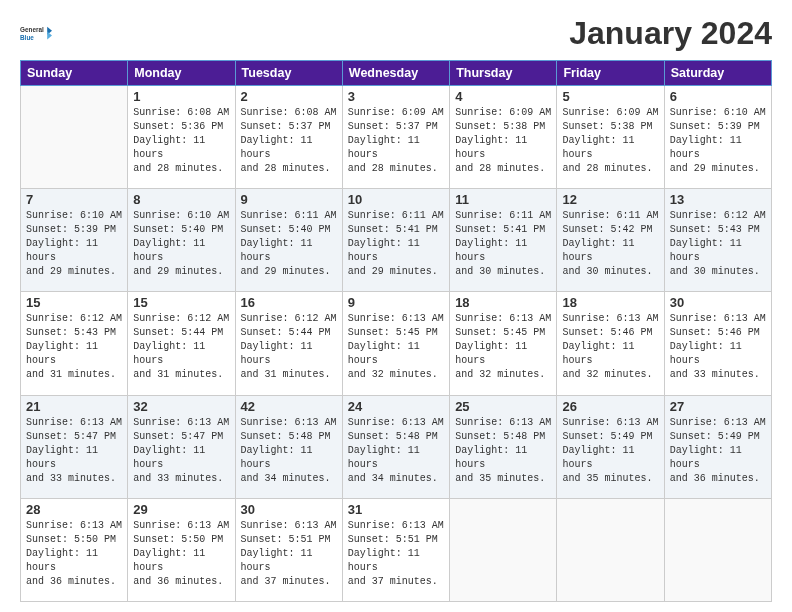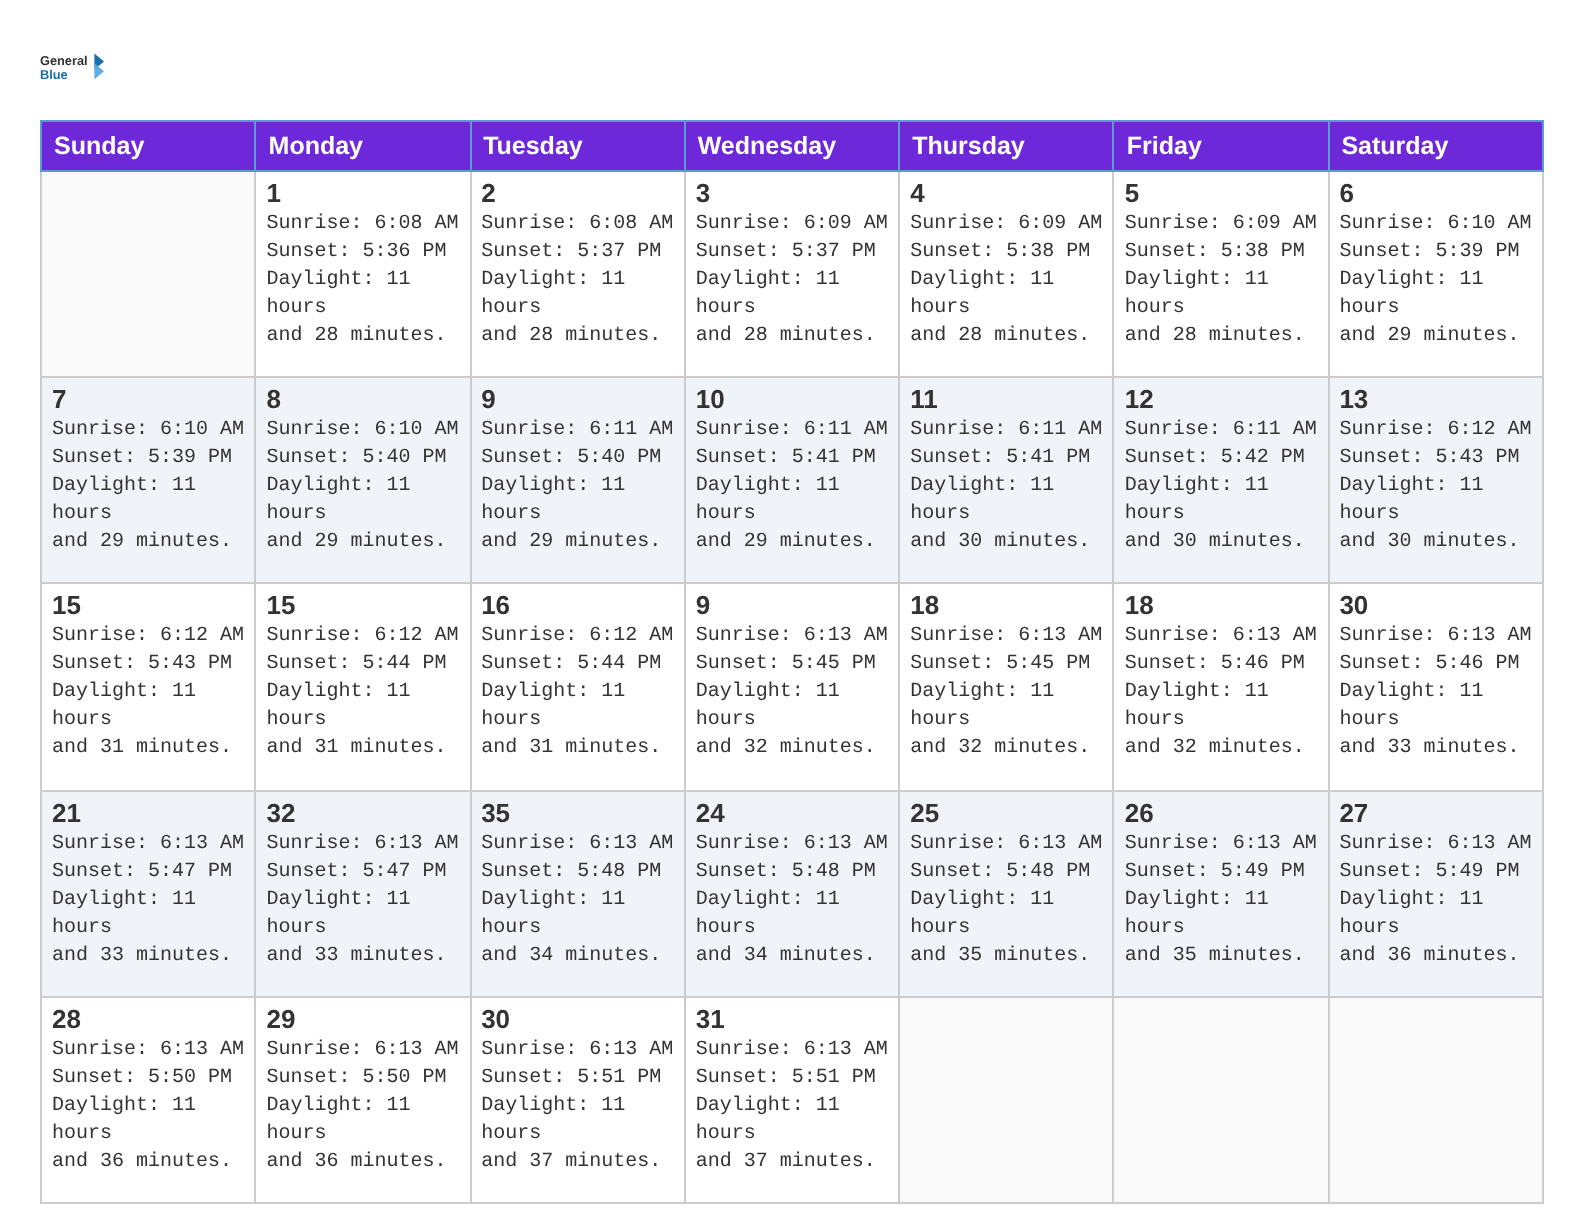--- a/index.html
+++ b/index.html
@@ -47,21 +47,21 @@
       color: #333;
     }
     .calendar {
       border: 1px solid #ccc;
       border-collapse: collapse;
       width: 100%;
       flex: 1;
       table-layout: fixed;
     }
     .calendar th {
-      background-color: #6d28d9;
+      background-color: #4c1d95;
       color: #fff;
       text-align: left;
       padding: 5px 6px;
       font-size: 12.5px;
       font-weight: bold;
       border: 1px solid #5a9ad5;
     }
     .calendar td {
       border: 1px solid #ccc;
       vertical-align: top;
@@ -97,20 +97,21 @@
   <div class="header">
     <div class="logo">
       <svg class="logo-icon" viewBox="0 0 90 44" width="90" height="44">
           <text x="0" y="18" font-size="16" font-weight="bold" fill="#333">General</text>
           <text x="0" y="36" font-size="16" font-weight="bold" fill="#1a6faf">Blue</text>
           <polygon points="68,4 80,14 68,24" fill="#1a6faf"></polygon>
           <polygon points="68,16 80,26 68,36" fill="#5aaee0"></polygon>
         </svg>
     </div>
     <div class="title-block">
+      <div class="main-title">January 2024</div>
     </div>
   </div>
 
   <table class="calendar">
     <thead>
       <tr>
         <th>Sunday</th>
         <th>Monday</th>
         <th>Tuesday</th>
         <th>Wednesday</th>
@@ -210,21 +211,21 @@
         <tr class="row-shade">
           <td>
             <span class="day-num">21</span>
             <div class="day-info">Sunrise: 6:13 AM<br>Sunset: 5:47 PM<br>Daylight: 11 hours<br>and 33 minutes.</div>
           </td>
           <td>
             <span class="day-num">32</span>
             <div class="day-info">Sunrise: 6:13 AM<br>Sunset: 5:47 PM<br>Daylight: 11 hours<br>and 33 minutes.</div>
           </td>
           <td>
-            <span class="day-num">35</span>
+            <span class="day-num">42</span>
             <div class="day-info">Sunrise: 6:13 AM<br>Sunset: 5:48 PM<br>Daylight: 11 hours<br>and 34 minutes.</div>
           </td>
           <td>
             <span class="day-num">24</span>
             <div class="day-info">Sunrise: 6:13 AM<br>Sunset: 5:48 PM<br>Daylight: 11 hours<br>and 34 minutes.</div>
           </td>
           <td>
             <span class="day-num">25</span>
             <div class="day-info">Sunrise: 6:13 AM<br>Sunset: 5:48 PM<br>Daylight: 11 hours<br>and 35 minutes.</div>
           </td>

